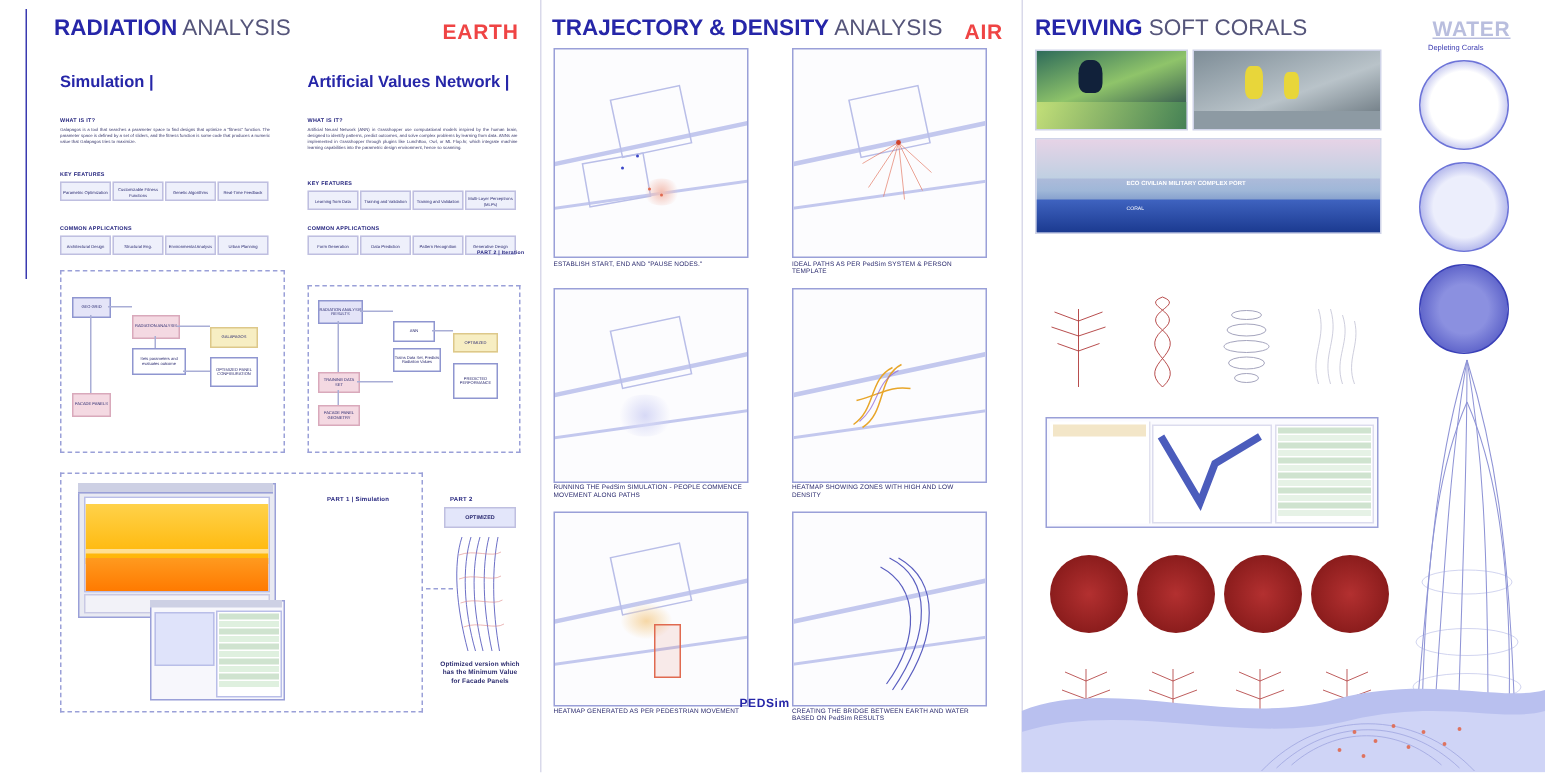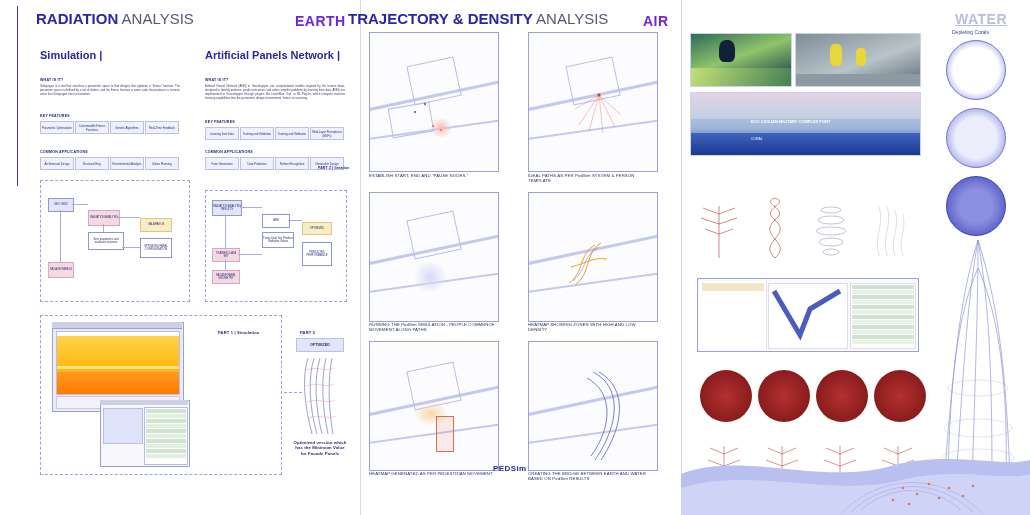--- a/index.html
+++ b/index.html
@@ -11,21 +11,21 @@
     overflow:hidden;
     position:relative;
   }
   .board{position:absolute;inset:0;}
   .vrule{position:absolute;left:17px;top:6px;width:1px;height:180px;background:#3a3ab0;}
 
   
   .sec-head{position:absolute;font-size:15px;white-space:nowrap;}
   .sec-head b{font-weight:bold;color:#2626a8;text-align:right;}
   .sec-head span.light{color:#55557a;font-weight:normal;}
-  .sec-tag{position:absolute;font-size:14px;font-weight:bold;color:#6d28d9;letter-spacing:.5px;}
+  .sec-tag{position:absolute;font-size:14px;font-weight:bold;color:#ef4444;letter-spacing:.5px;}
 
   
   .vdiv{position:absolute;top:0;bottom:0;width:1px;background:#d9d9ea;}
 
   
   .panel{position:absolute;border:1px solid #9aa0d8;background:#fdfdff;}
   .cap{position:absolute;font-size:4.3px;color:#2b2b6e;line-height:1.25;letter-spacing:.1px;}
 
   
   .card-title{position:absolute;font-size:11px;font-weight:bold;color:#2626a8;}
@@ -68,42 +68,45 @@
   <div class="vrule"></div>
 
   <div class="vdiv" style="left:360px;"></div>
   <div class="vdiv" style="left:681px;"></div>
 
   <div class="sec-head" style="left:36px;top:10px;">
     <b>RADIATION</b><span class="light"> ANALYSIS</span>
   </div>
   <div class="sec-tag" style="left:295px;top:13px;">EARTH</div>
 
-  <div class="sec-head" style="left:348px;top:10px;">
+  <div class="sec-head" style="left:368px;top:10px;">
     <b>TRAJECTORY &amp; DENSITY</b><span class="light"> ANALYSIS</span>
   </div>
   <div class="sec-tag" style="left:643px;top:13px;">AIR</div>
 
+  <div class="sec-head" style="left:690px;top:10px;">
+    <b>REVIVING</b><span class="light"> SOFT CORALS</span>
+  </div>
   <div class="wtitle" style="left:955px;top:11px;">WATER</div>
 
   <div class="card-title" style="left:40px;top:49px;">Simulation |</div>
   <div class="kt" style="left:40px;top:78px;">WHAT IS IT?</div>
   <div class="blurb" style="left:40px;top:85px;">Galapagos is a tool that searches a parameter space to find designs that optimize a "fitness" function. The parameter space is defined by a set of sliders, and the fitness function is some code that produces a numeric value that Galapagos tries to maximize.</div>
   <div class="kt" style="left:40px;top:114px;">KEY FEATURES</div>
   <div class="chip" style="left:40px;top:121px;width:32px;">Parametric Optimization</div>
   <div class="chip" style="left:75px;top:121px;width:32px;">Customizable Fitness Functions</div>
   <div class="chip" style="left:110px;top:121px;width:32px;">Genetic Algorithms</div>
   <div class="chip" style="left:145px;top:121px;width:32px;">Real-Time Feedback</div>
   <div class="kt" style="left:40px;top:150px;">COMMON APPLICATIONS</div>
   <div class="chip" style="left:40px;top:157px;width:32px;">Architectural Design</div>
   <div class="chip" style="left:75px;top:157px;width:32px;">Structural Eng.</div>
   <div class="chip" style="left:110px;top:157px;width:32px;">Environmental Analysis</div>
   <div class="chip" style="left:145px;top:157px;width:32px;">Urban Planning</div>
 
-  <div class="card-title" style="left:205px;top:49px;">Artificial Panels Network |</div>
+  <div class="card-title" style="left:205px;top:49px;">Artificial Values Network |</div>
   <div class="kt" style="left:205px;top:78px;">WHAT IS IT?</div>
   <div class="blurb" style="left:205px;top:85px;width:140px;">Artificial Neural Network (ANN) in Grasshopper use computational models inspired by the human brain, designed to identify patterns, predict outcomes, and solve complex problems by learning from data. ANNs are implemented in Grasshopper through plugins like LunchBox, Owl, or ML Flop.hr, which integrate machine learning capabilities into the parametric design environment, hence so scanning.</div>
   <div class="kt" style="left:205px;top:120px;">KEY FEATURES</div>
   <div class="chip" style="left:205px;top:127px;width:32px;">Learning from Data</div>
   <div class="chip" style="left:240px;top:127px;width:32px;">Training and Validation</div>
   <div class="chip" style="left:275px;top:127px;width:32px;">Training and Validation</div>
   <div class="chip" style="left:310px;top:127px;width:32px;">Multi-Layer Perceptrons (MLPs)</div>
   <div class="kt" style="left:205px;top:150px;">COMMON APPLICATIONS</div>
   <div class="chip" style="left:205px;top:157px;width:32px;">Form Generation</div>
   <div class="chip" style="left:240px;top:157px;width:32px;">Data Prediction</div>

